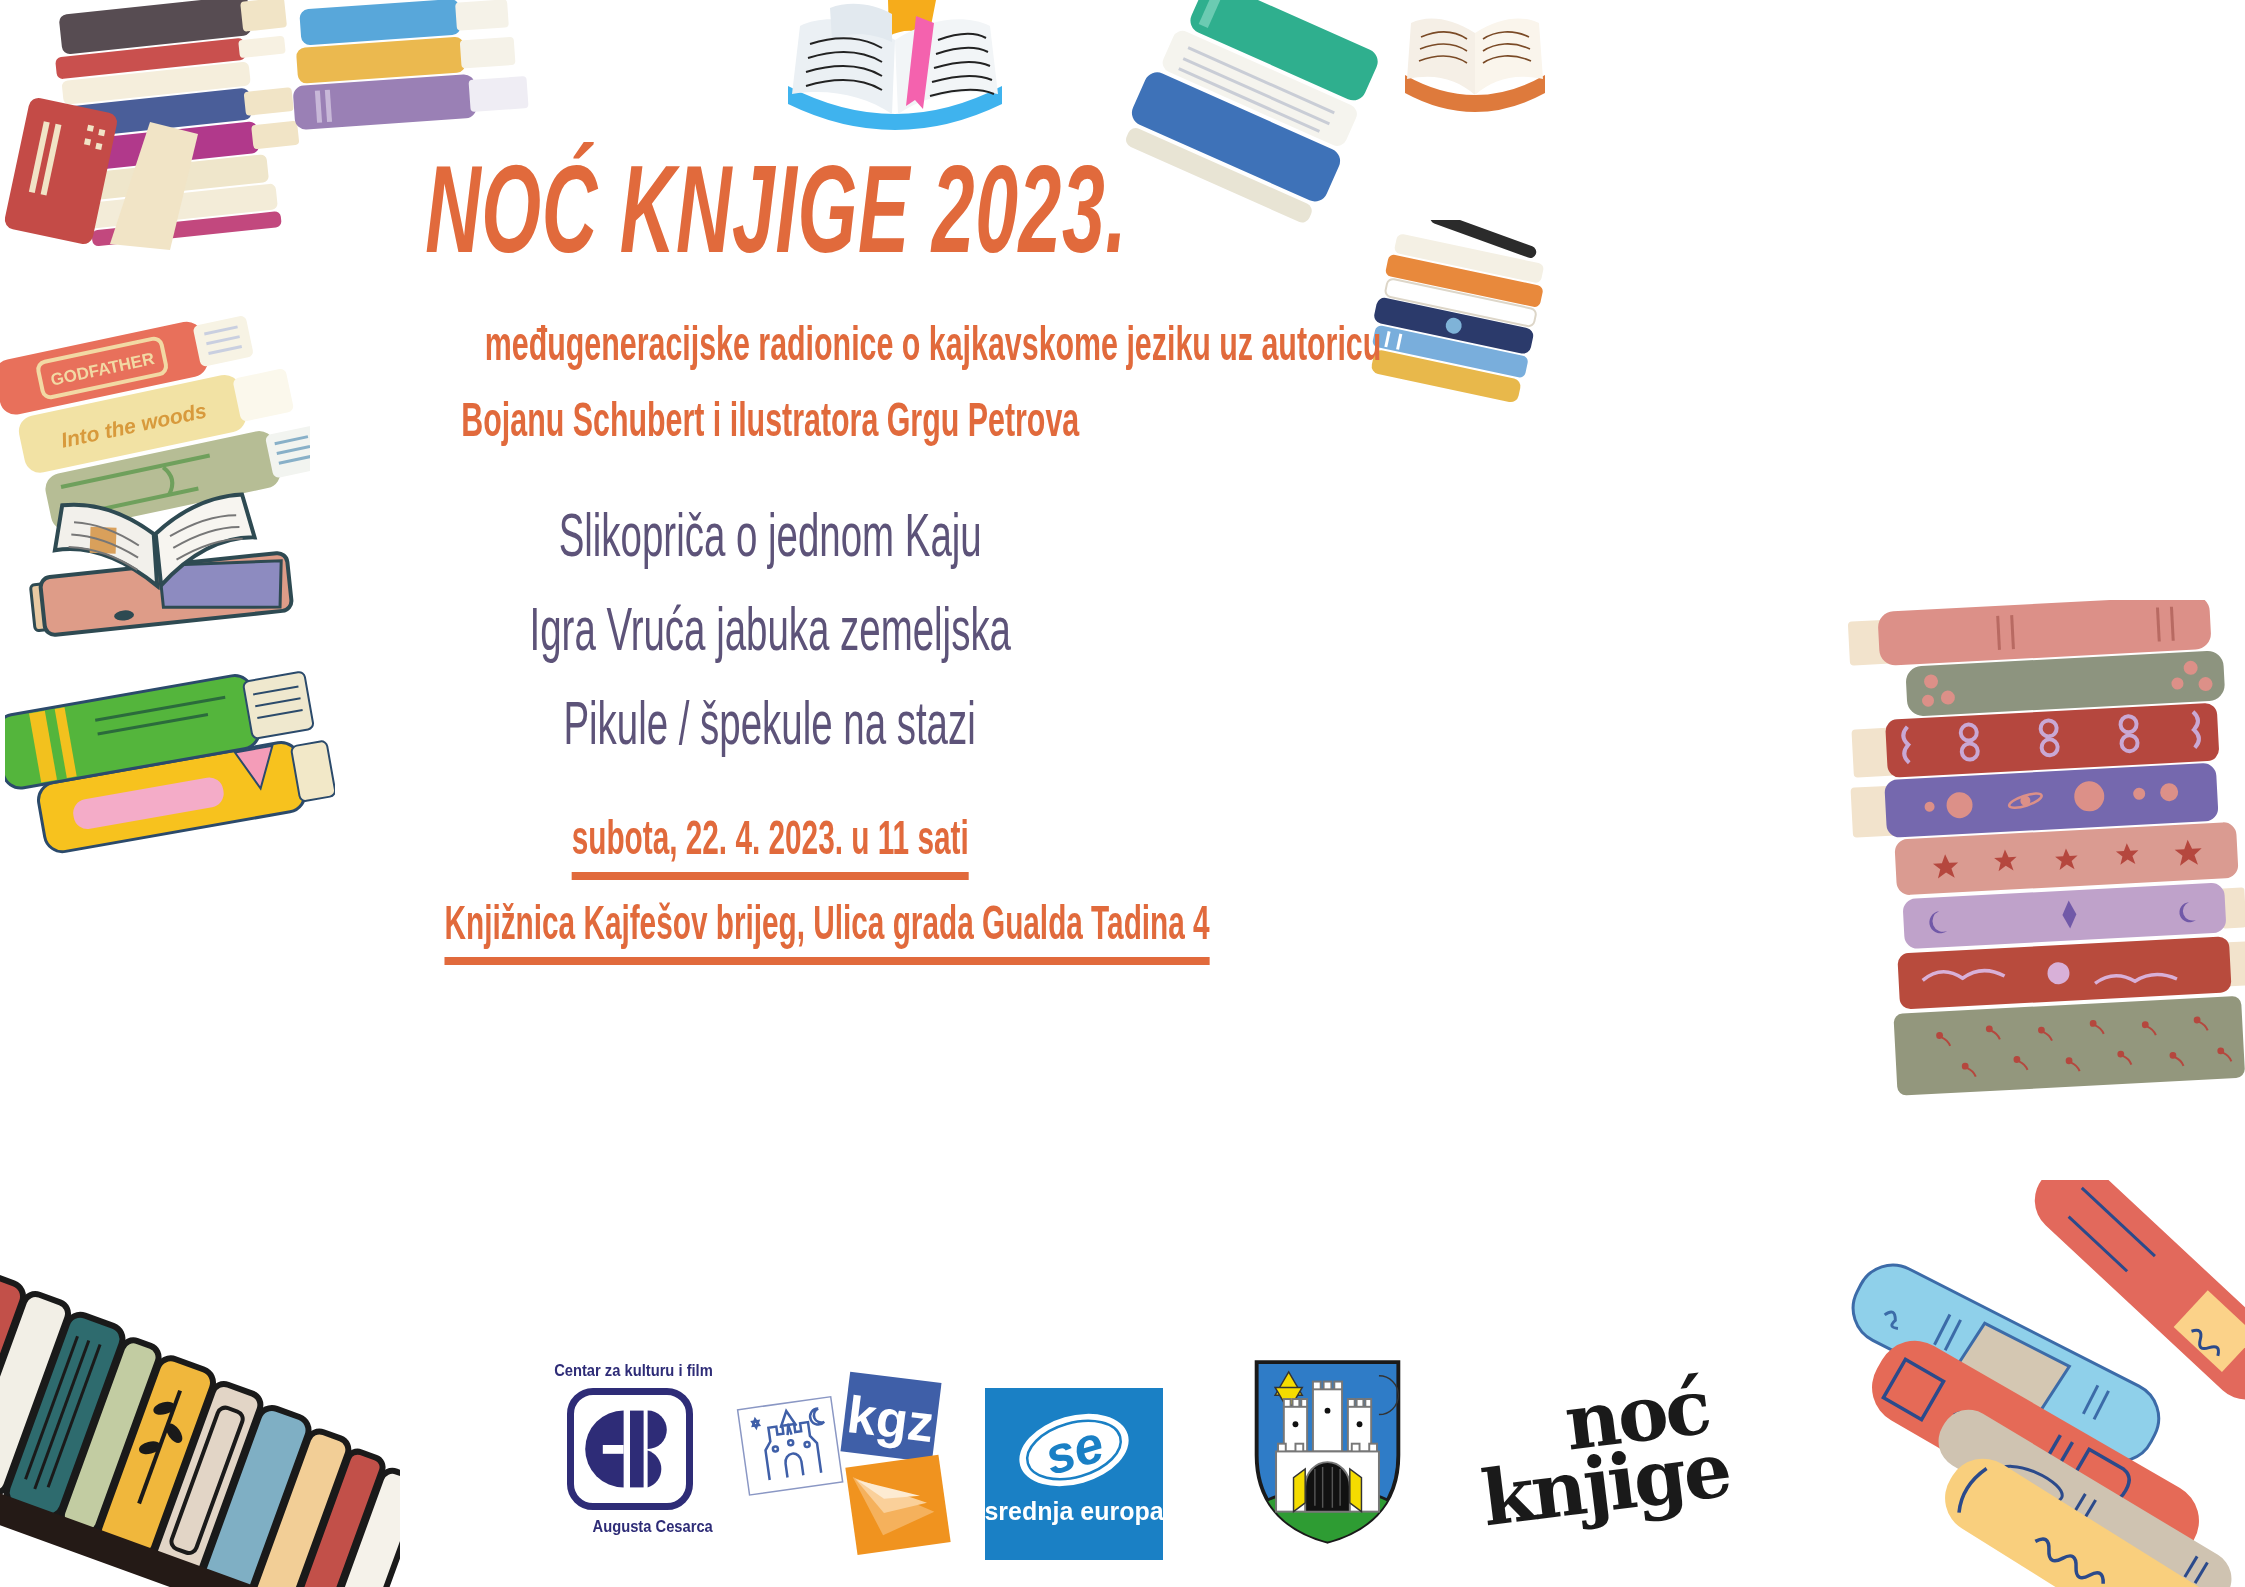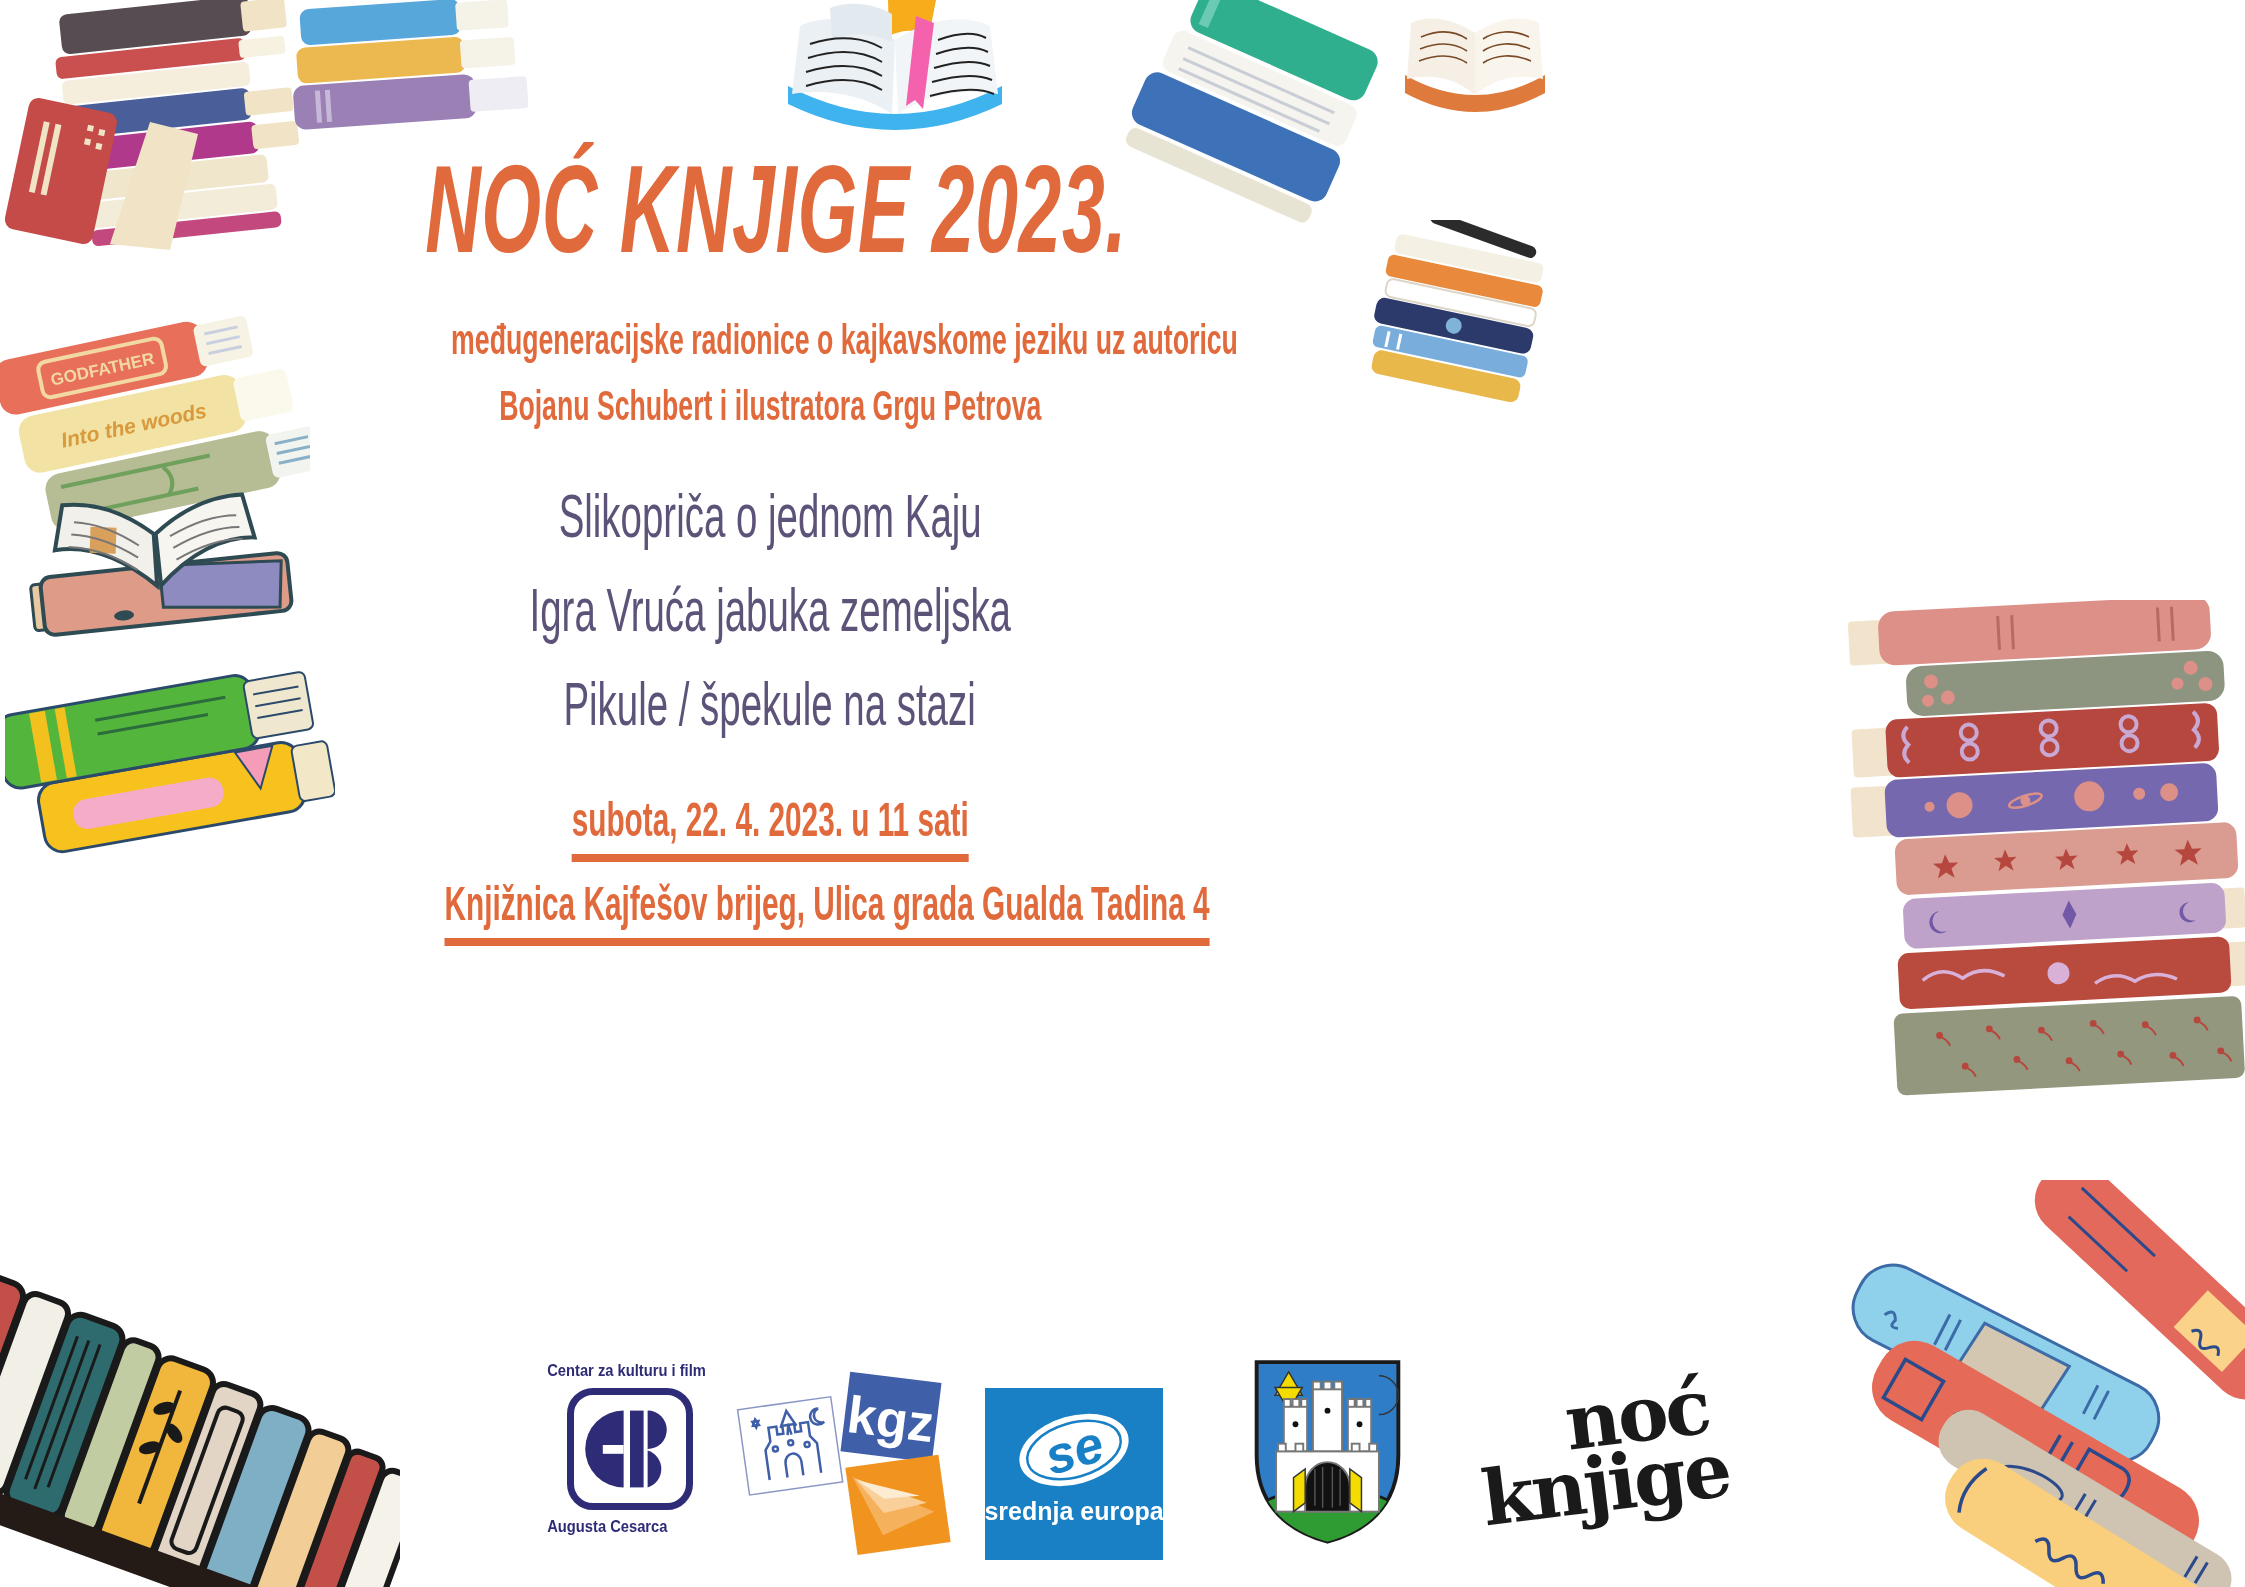--- a/index.html
+++ b/index.html
@@ -7,32 +7,32 @@
     position:relative;width:2245px;height:1587px;background:#ffffff;overflow:hidden;
     font-family:"Liberation Sans",sans-serif;
   }
   .deco{position:absolute;display:block;}
   svg text{font-family:"Liberation Sans",sans-serif;}
 
   
   .content{position:absolute;left:210px;top:128px;width:1120px;text-align:center;}
   .squish{display:inline-block;white-space:nowrap;transform:scaleX(0.62);transform-origin:50% 50%;}
   .title{margin:0;color:#E16A3C;font-size:124px;font-weight:bold;line-height:1.32;letter-spacing:1px;font-style:italic;}
-  .sub{margin:14px 0 0 0;color:#E16A3C;font-size:43px;font-weight:bold;line-height:1.55;}
+  .sub{margin:14px 0 0 0;color:#E16A3C;font-size:49px;font-weight:bold;line-height:1.55;}
   .sub.second{margin-top:0;}
   .activities{list-style:none;margin:30px 0 0 0;padding:0;}
   .activities li{color:#5D5379;font-size:62px;font-weight:normal;line-height:1.52;}
   .date,.loc{margin:0;color:#E16A3C;font-size:48px;font-weight:bold;line-height:1.6;}
   .date{margin-top:30px;}
   .loc{margin-top:8px;}
   .uline{text-decoration:underline;text-decoration-thickness:8px;text-underline-offset:18px;}
 
   
   .logo{position:absolute;}
-  .ck{left:540px;top:1362px;width:180px;text-align:left;color:#2E2C77;}
+  .ck{left:540px;top:1362px;width:180px;text-align:right;color:#2E2C77;}
   .ck-top,.ck-bottom{font-size:16px;font-weight:bold;transform:scaleX(0.92);white-space:nowrap;}
   .ck-box{width:112px;height:108px;border:7px solid #2E2C77;border-radius:26px;margin:8px auto;display:flex;align-items:center;justify-content:center;}
   .se{left:985px;top:1388px;}
   .zg{left:1245px;top:1350px;}
   .kgzl{left:725px;top:1355px;}
   .nk{left:1478px;top:1392px;width:260px;transform:rotate(-7deg);color:#1A1A1A;
       font-family:"DejaVu Serif","Liberation Serif",serif;font-weight:bold;}
   .nk-line1{font-size:76px;line-height:0.72;margin-left:92px;letter-spacing:-3px;}
   .nk-line2{font-size:76px;line-height:0.98;letter-spacing:-3px;}
 </style>

